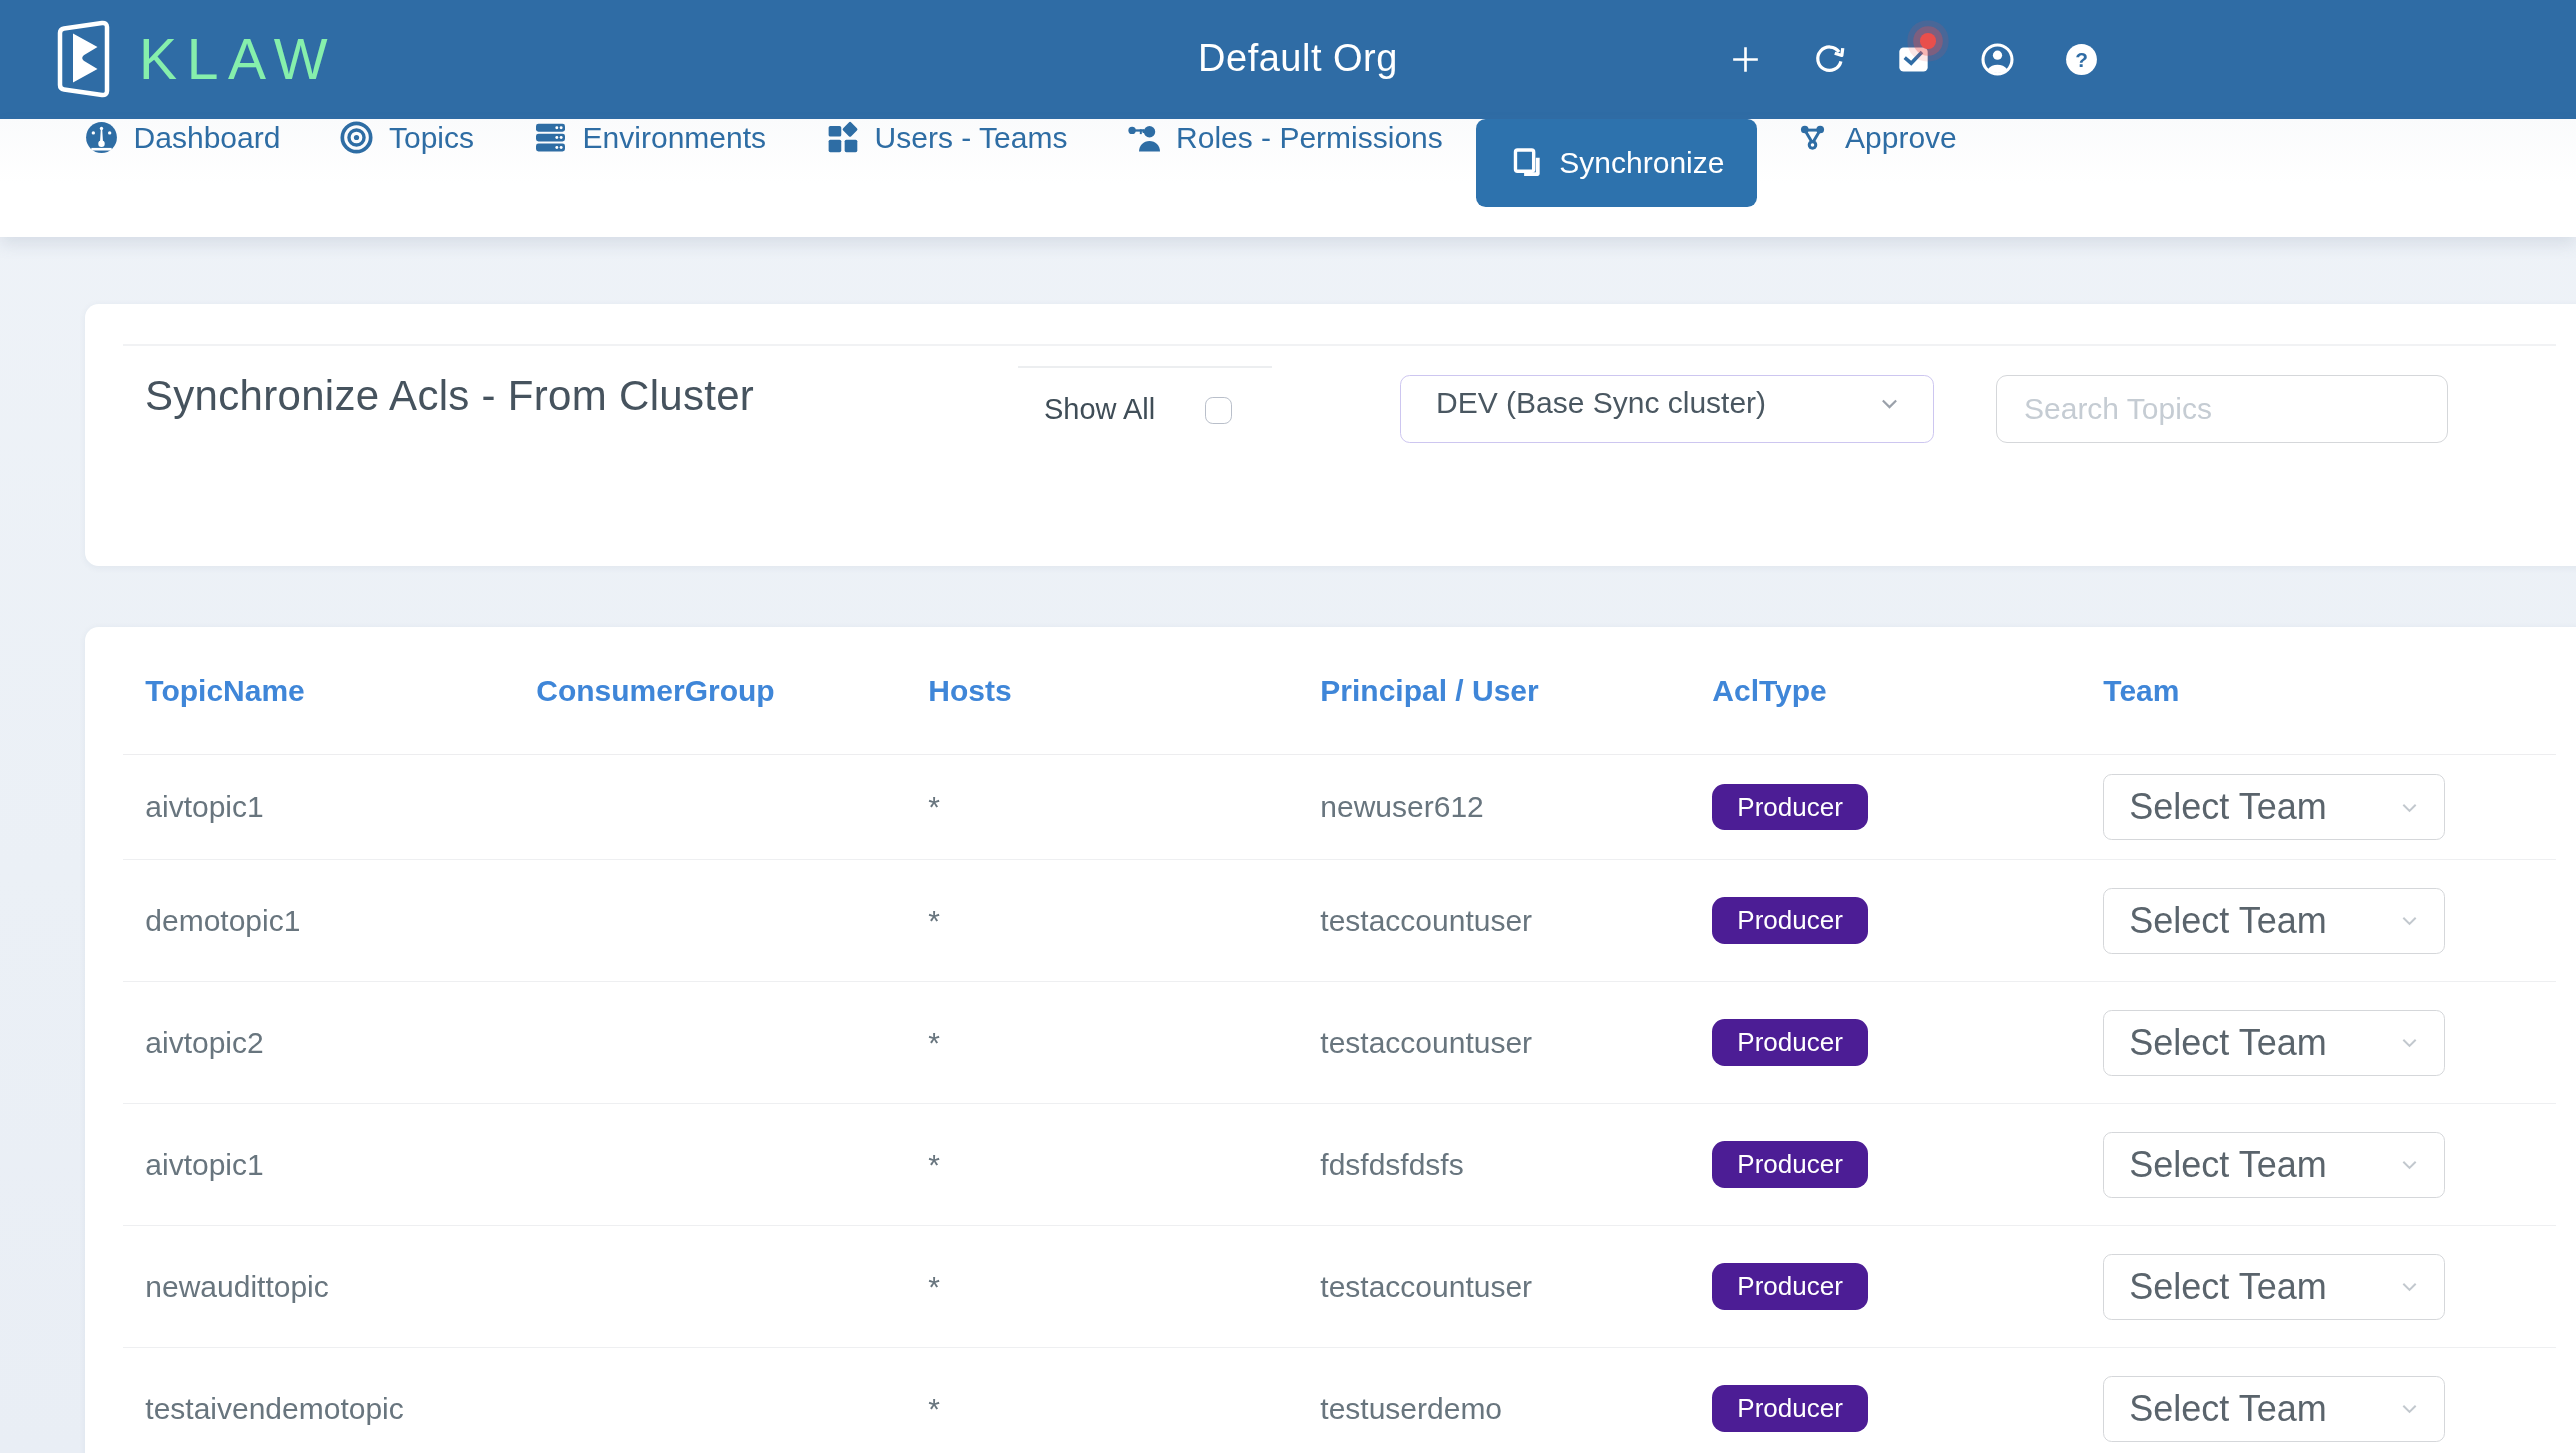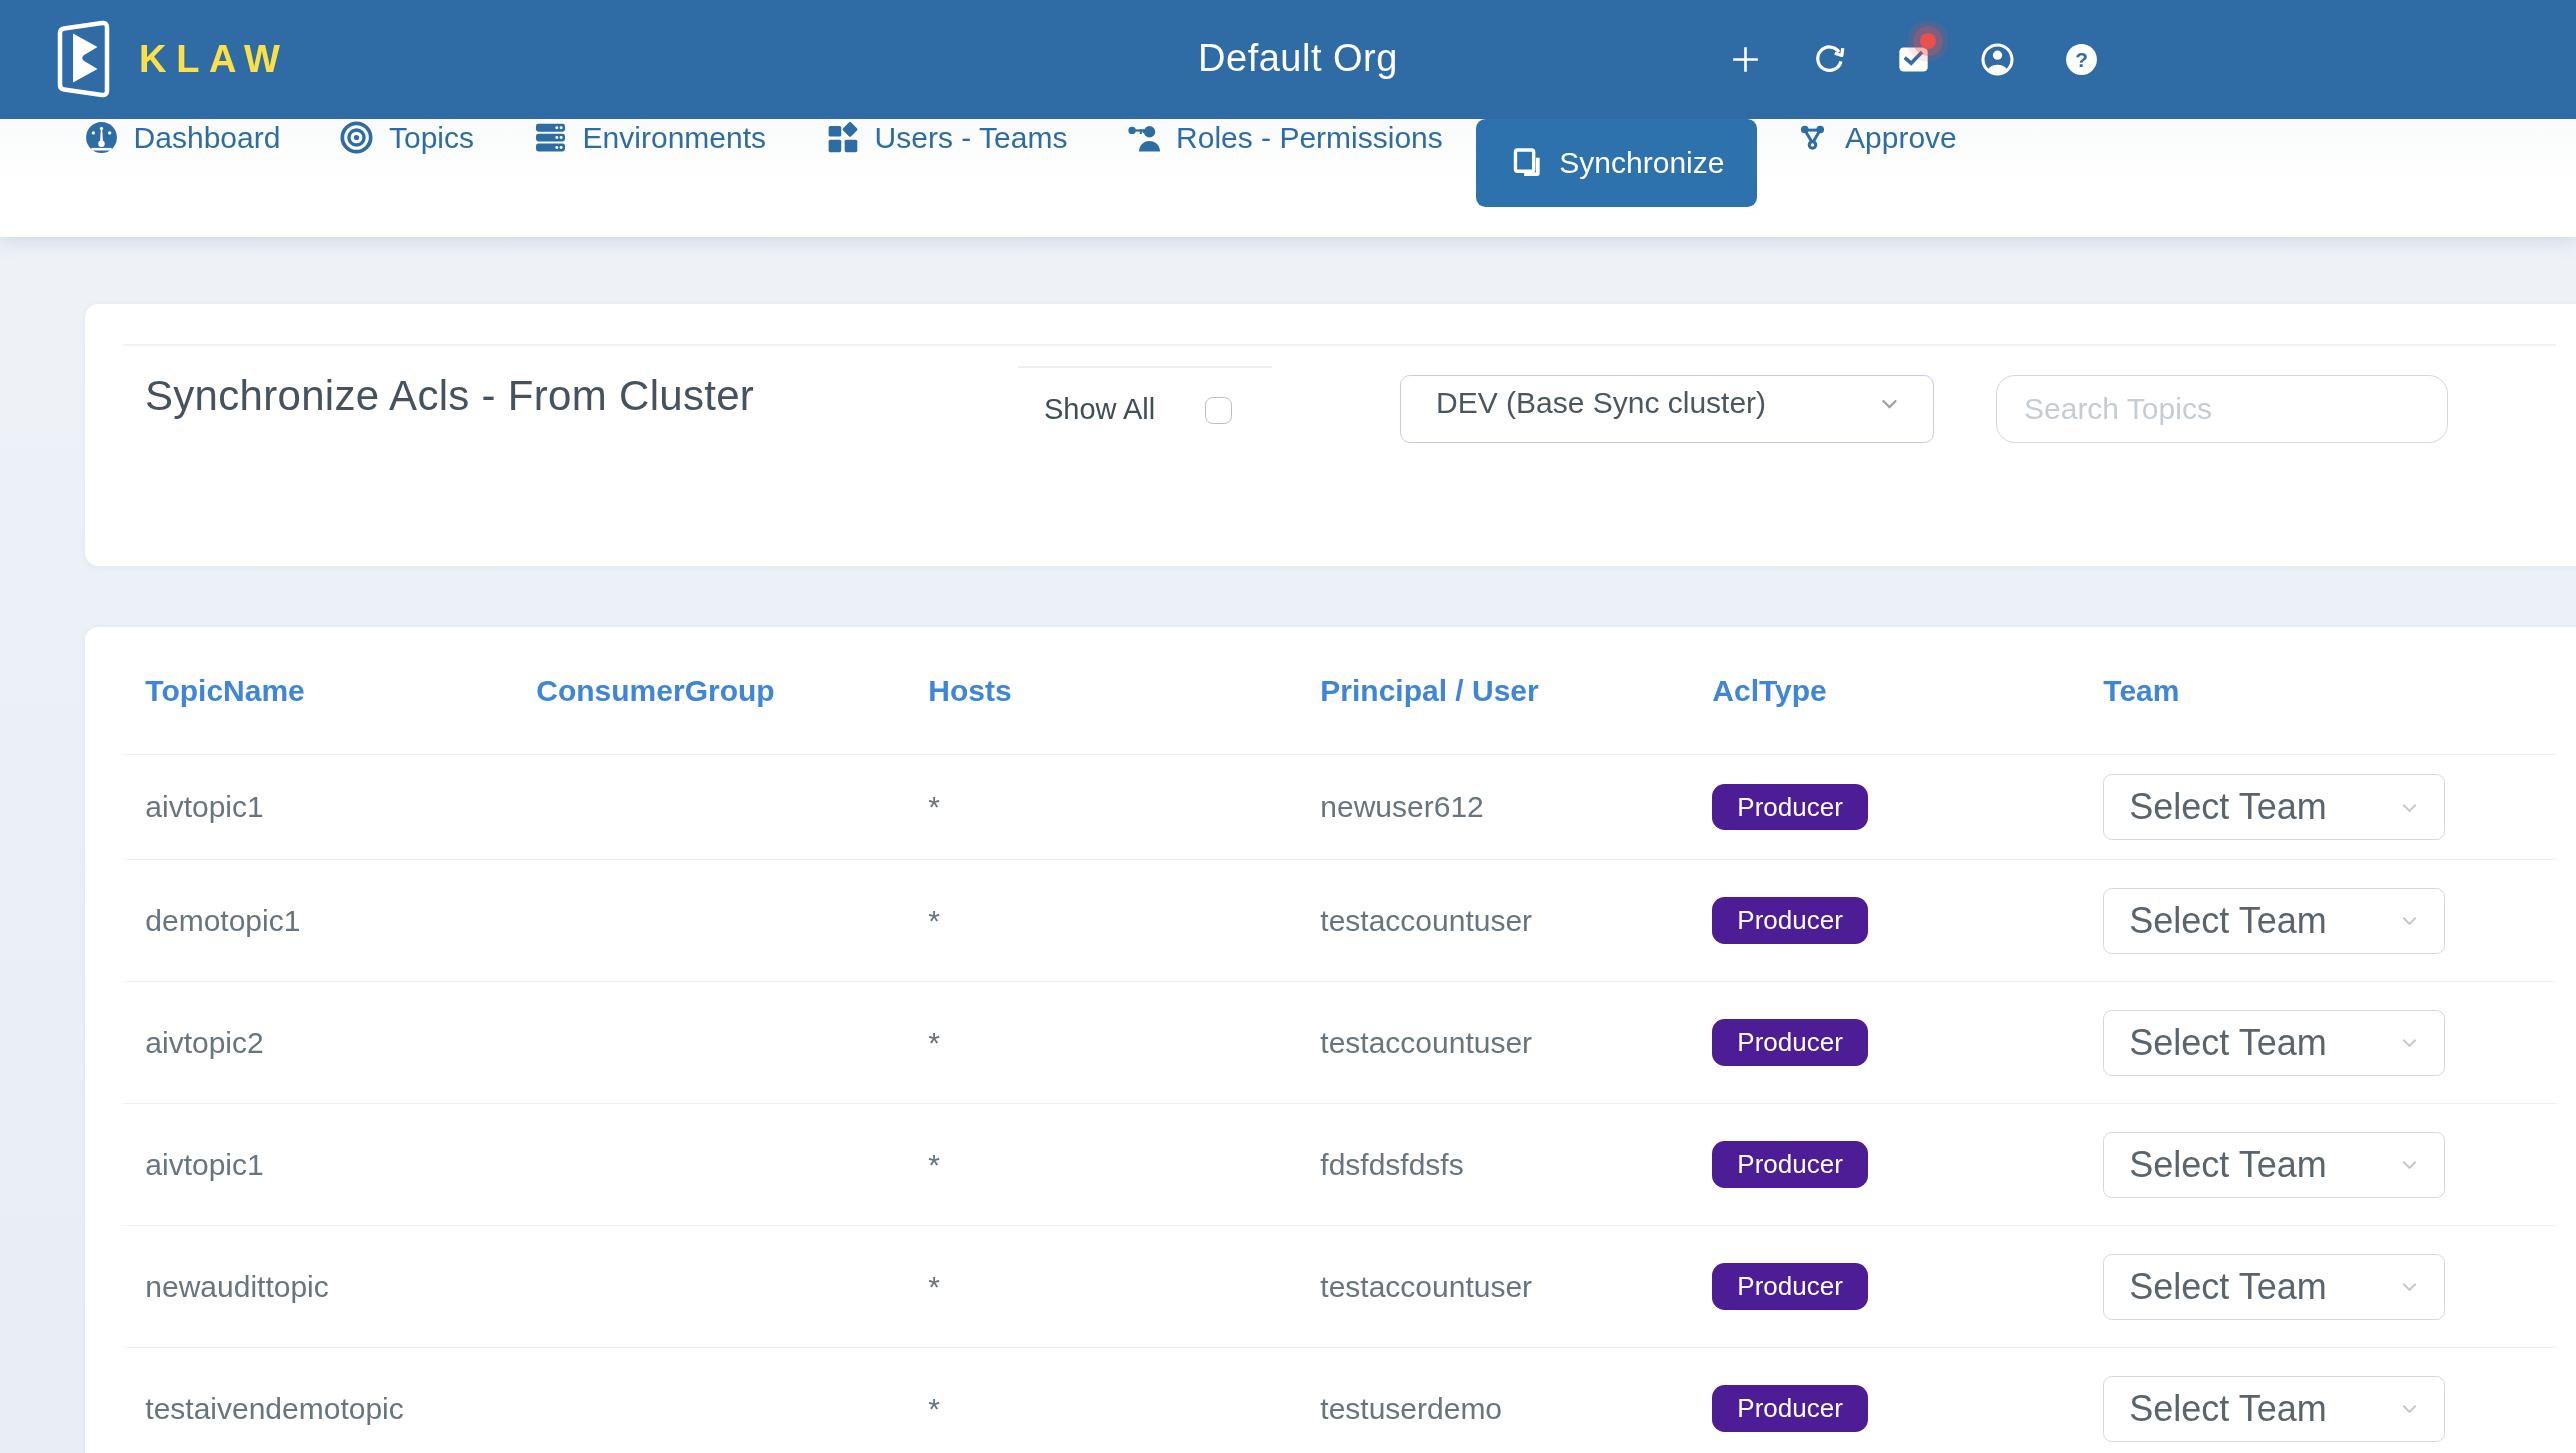--- a/index.html
+++ b/index.html
@@ -5,21 +5,21 @@
   * { margin:0; padding:0; box-sizing:border-box; }
   html,body { width:2576px; height:1453px; overflow:hidden; }
   body { font-family:"Liberation Sans", sans-serif; background:#eef2f7; }
   .app { position:relative; width:2576px; height:1453px;
          background:linear-gradient(180deg,#eff3f8 0%,#ebf0f6 60%,#e9eef5 100%); }
 
   
   .topbar { position:absolute; left:0; top:0; width:100%; height:119px; background:#2f6ca5; color:#fff; }
   .brand { position:absolute; left:54px; top:14.6px; height:89px; display:flex; align-items:center; gap:25px; cursor:pointer; }
   .brand svg { display:block; }
-  .brand-text { font-size:38px; letter-spacing:9.7px; font-weight:700; color:#fde047; }
+  .brand-text { font-size:57px; letter-spacing:9.7px; font-weight:400; color:#86efac; }
   .org-title { position:absolute; left:1298px; top:37px; transform:translateX(-50%);
                font-size:38px; font-weight:500; letter-spacing:0.5px; }
   .topbar-icons { position:absolute; left:1727px; top:0; height:119px; display:flex; align-items:center; gap:47px; }
   .tb-icon { width:37px; height:37px; color:#fff; position:relative; cursor:pointer; flex:0 0 auto; }
   .tb-icon svg { width:37px; height:37px; display:block; }
   .mail-wrap .notif-dot { position:absolute; right:-3.9px; top:-7.8px; width:15.5px; height:15.5px; border-radius:50%;
       background:#e94f4b; box-shadow:0 0 0 6.8px rgba(233,79,75,.33), 0 0 0 12.6px rgba(233,79,75,.14); }
   .user-block { position:absolute; left:2127px; top:11.7px; width:381px; cursor:pointer; }
   .u-name { text-align:center; font-size:21.4px; padding-bottom:9.7px; border-bottom:1px solid rgba(255,255,255,.38); }
   .u-team { text-align:center; font-size:19.4px; font-weight:700; letter-spacing:0.5px;
@@ -48,21 +48,21 @@
   .showall-line { position:absolute; left:933px; top:62px; width:254px; height:1.9px; background:#eceef0; }
   .showall-label { position:absolute; left:959px; top:89px; font-size:29px; color:#3f4d57; }
   .showall-box { position:absolute; left:1120px; top:93px; width:27px; height:27px; border:1.9px solid #b9bfca;
                  border-radius:7.8px; background:#fff; cursor:pointer; }
   .dev-select { position:absolute; left:1315px; top:71px; width:534px; height:68px; border:1.9px solid #cdc6f0;
                 border-radius:9.7px; display:flex; align-items:center; padding:0 29px 12px 35px;
                 font-size:30px; color:#4a5761; cursor:pointer; background:#fff; }
   .dev-select .chev { margin-left:auto; width:29px; height:29px; color:#9aa1aa; }
   .chev svg { width:100%; height:100%; display:block; }
   .search-input { position:absolute; left:1911px; top:71px; width:452px; height:68px; border:1.9px solid #d5d7da;
-                  border-radius:19px; padding:0 27px; font-size:30px; color:#46535e; outline:none;
+                  border-radius:11px; padding:0 27px; font-size:30px; color:#46535e; outline:none;
                   font-family:"Liberation Sans", sans-serif; background:#fff; }
   .search-input::placeholder { color:#c5ccd3; }
 
   
   .tzone { margin:0 38px; }
   .thead, .trow { display:grid; grid-template-columns:391px 392px 392px 392px 391px 1fr;
                   align-items:center; padding-left:22.3px; }
   .thead { height:128px; border-bottom:1.9px solid #ededef; color:#3f86d8; font-size:30px; font-weight:700; }
   .trow { height:122px; border-bottom:1.9px solid #eeeff1; color:#68757e; font-size:30px; }
   .trow:first-child { height:105px; }

